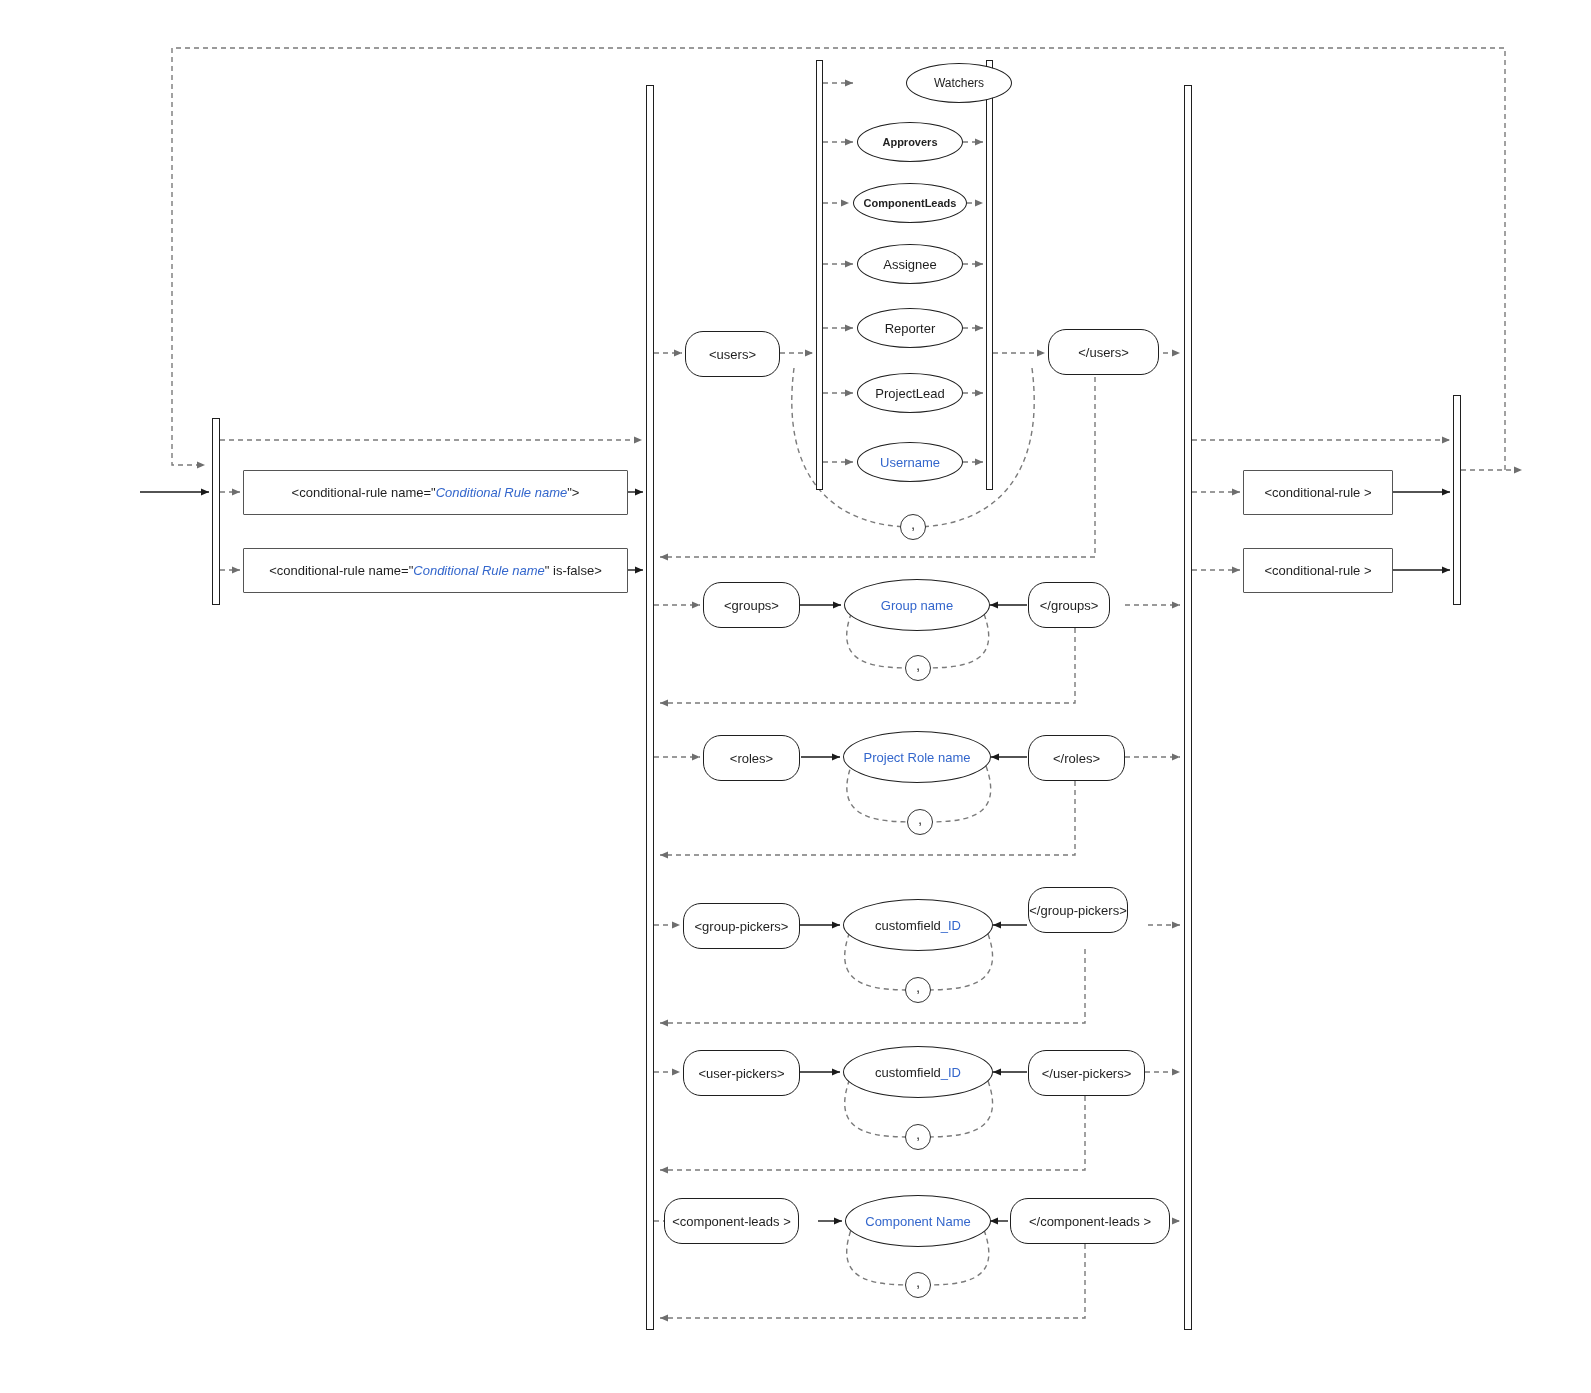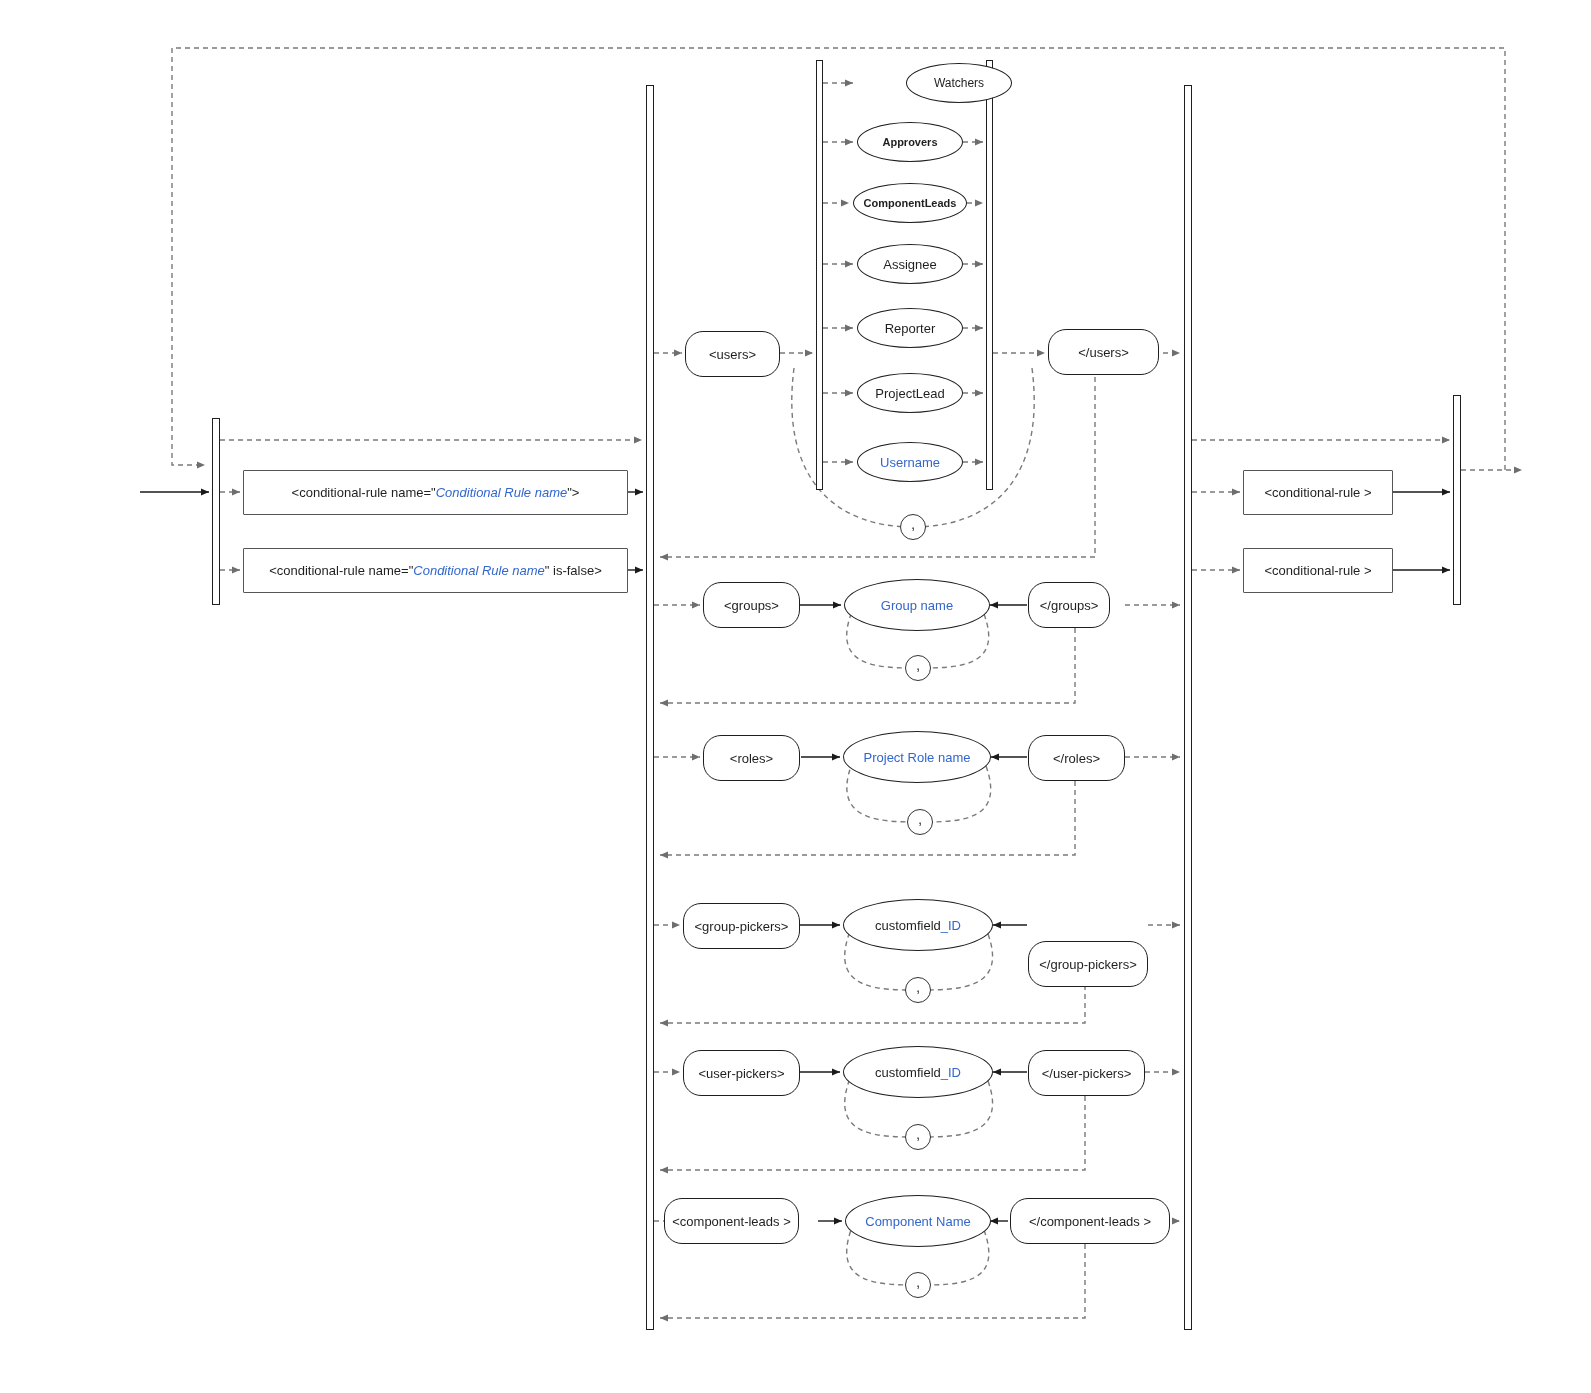--- a/index.html
+++ b/index.html
@@ -154,21 +154,21 @@
   <div class="node tag" style="left:703px;top:735px;width:97px;height:46px">&lt;roles&gt;</div>
   <div class="node oval accent" style="left:843px;top:731px;width:148px;height:52px">Project Role name</div>
   <div class="node tag" style="left:1028px;top:735px;width:97px;height:46px">&lt;/roles&gt;</div>
   <div class="comma" style="left:907px;top:809px">,</div>
 
   <div class="node tag" style="left:683px;top:903px;width:117px;height:46px">&lt;group-pickers&gt;</div>
   <div class="node oval" style="left:843px;top:899px;width:150px;height:52px">
     <span>customfield</span>
       <span class="accent">_ID</span>
   </div>
-  <div class="node tag" style="left:1028px;top:941px;width:120px;height:46px">&lt;/group-pickers&gt;</div>
+  <div class="node tag" style="left:1028px;top:887px;width:100px;height:46px">&lt;/group-pickers&gt;</div>
   <div class="comma" style="left:905px;top:977px">,</div>
 
   <div class="node tag" style="left:683px;top:1050px;width:117px;height:46px">&lt;user-pickers&gt;</div>
   <div class="node oval" style="left:843px;top:1046px;width:150px;height:52px">
     <span>customfield</span>
       <span class="accent">_ID</span>
   </div>
   <div class="node tag" style="left:1028px;top:1050px;width:117px;height:46px">&lt;/user-pickers&gt;</div>
   <div class="comma" style="left:905px;top:1124px">,</div>
 

